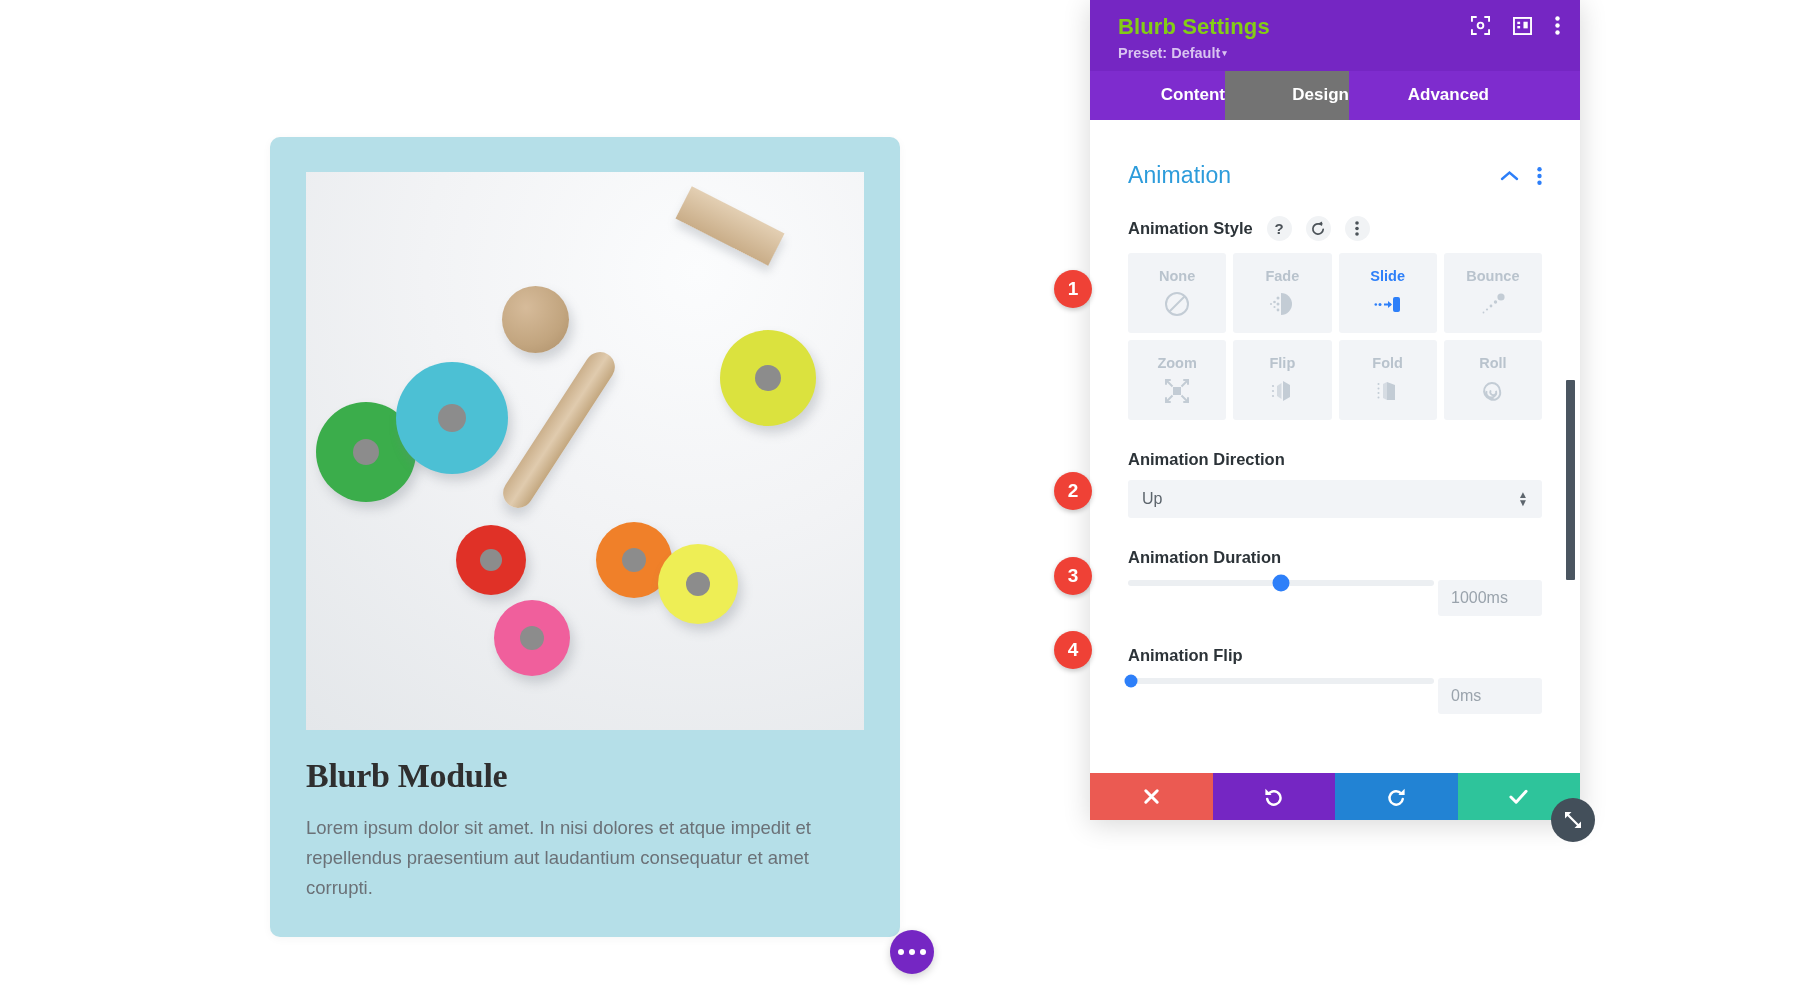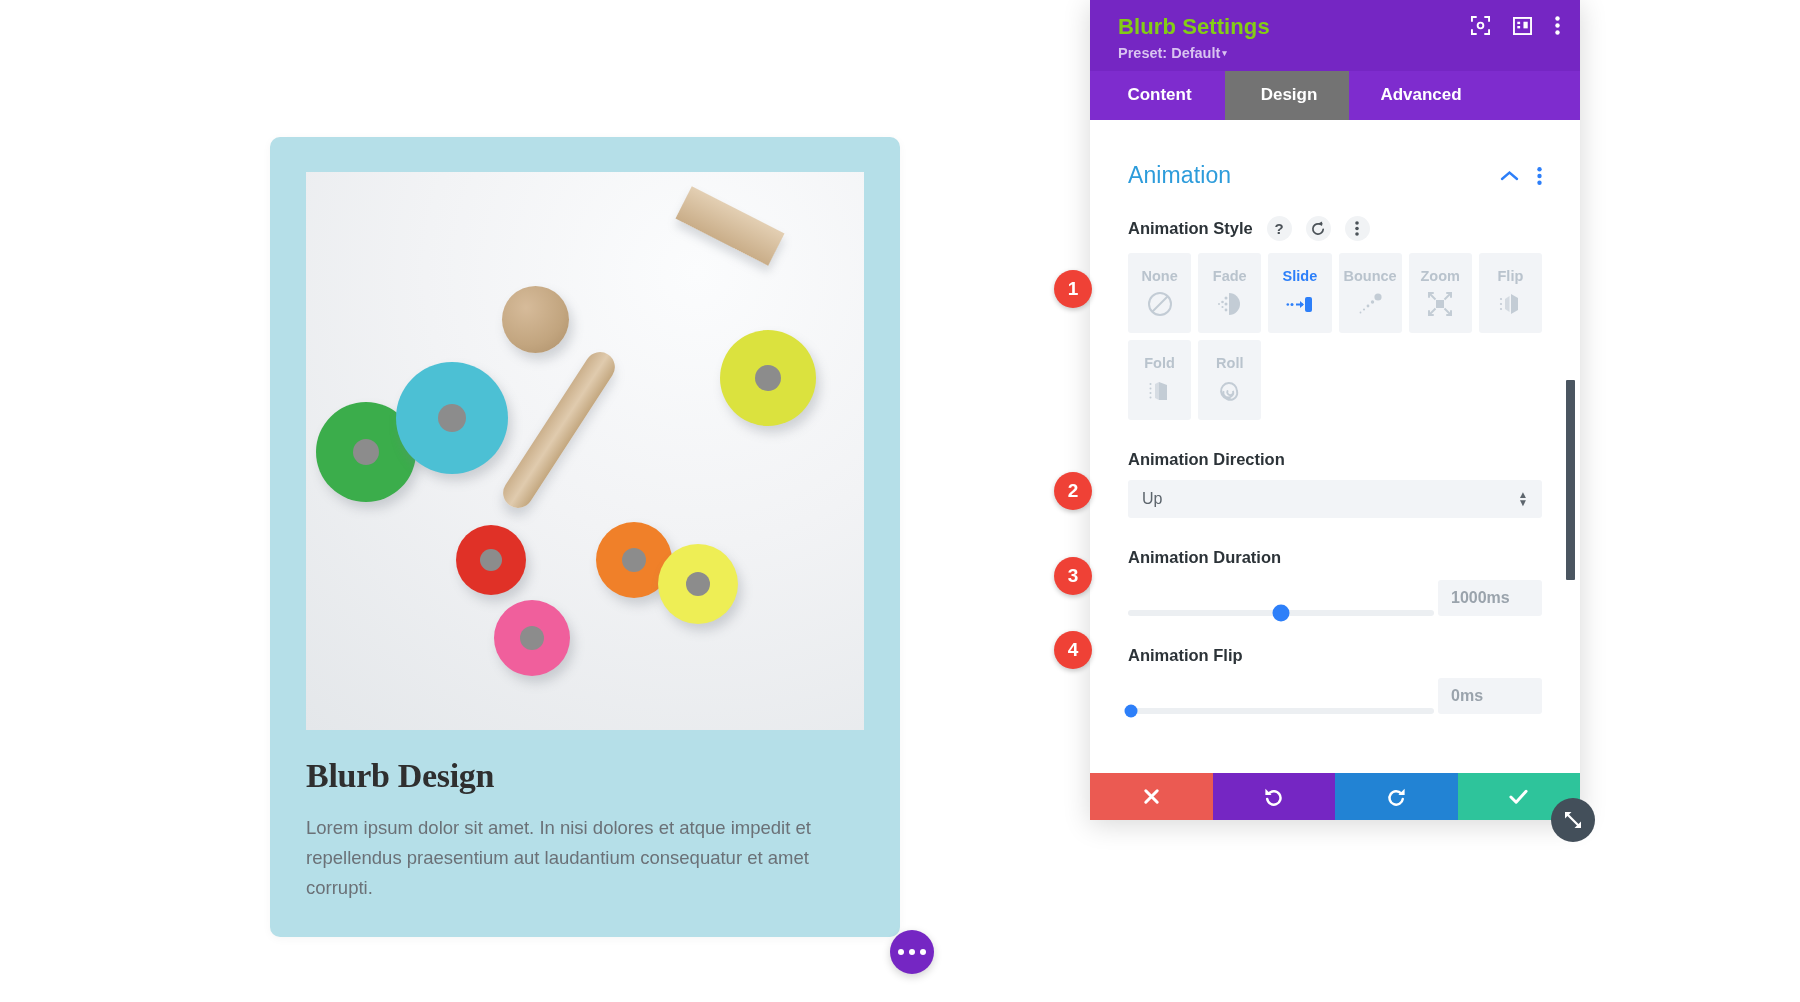--- a/index.html
+++ b/index.html
@@ -110,21 +110,21 @@
     display: flex; align-items: center; gap: 23px;
   }
   .hicon { cursor: pointer; display: block; }
 
   #tabs {
     display: flex; background: #7e2cce; flex: 0 0 auto;
   }
   .tab {
     padding: 14px 0 15px 4px;
     color: #ffffff; font-size: 17px; font-weight: bold;
-    text-align: center; cursor: pointer;
+    text-align: right; cursor: pointer;
     white-space: nowrap;
   }
   .tab.t-content { width: 135px; }
   .tab.t-design  { width: 124px; background: #737373; }
   .tab.t-adv     { width: 140px; }
 
   #panel-body {
     position: relative;
     flex: 1 1 auto;
     background: #ffffff;
@@ -151,21 +151,21 @@
     width: 25px; height: 25px; border-radius: 50%;
     background: #f1f3f5;
     display: flex; align-items: center; justify-content: center;
     color: #4c5359; font-size: 15px; font-weight: bold;
     cursor: pointer;
   }
 
   #style-grid {
     margin-top: 12px;
     display: grid;
-    grid-template-columns: repeat(6, 1fr);
+    grid-template-columns: repeat(4, 1fr);
     gap: 7px;
   }
   .style-cell {
     background: #f2f4f7;
     height: 80px;
     border-radius: 3px;
     display: flex; flex-direction: column;
     align-items: center; justify-content: center;
     gap: 6px;
     cursor: pointer;
@@ -190,21 +190,21 @@
     display: flex; align-items: center;
     cursor: pointer;
   }
   #direction-select .arrows {
     position: absolute; right: 14px; top: 50%; transform: translateY(-50%);
     color: #5d656d; font-size: 10px; line-height: 8px; text-align: center;
   }
 
   .slider-row {
     margin-top: 13px;
-    display: flex; align-items: flex-end; gap: 4px; font-weight: bold;
+    display: flex; align-items: flex-start; gap: 4px;
   }
   .slider-track {
     position: relative;
     flex: 1 1 auto; height: 6px;
     background: #eceff2; border-radius: 3px;
     cursor: pointer;
   }
   .slider-knob {
     position: absolute; top: 50%;
     width: 17px; height: 17px; border-radius: 50%;
@@ -315,21 +315,21 @@
         <div class="disc shadowy" style="left:290px; top:350px; width:76px; height:76px; background:#f08029;">
           <div class="hole" style="width:24px;height:24px;"></div>
         </div>
 
         <div class="disc shadowy" style="left:352px; top:372px; width:80px; height:80px; background:#eeee55;">
           <div class="hole" style="width:24px;height:24px;"></div>
         </div>
       </div>
     </div>
 
-    <div id="blurb-title">Blurb Design</div>
+    <div id="blurb-title">Blurb Module</div>
     <div id="blurb-text">Lorem ipsum dolor sit amet. In nisi dolores et atque impedit et repellendus praesentium aut laudantium consequatur et amet corrupti.</div>
   </div>
 
   <div id="fab">
     <span></span>
     <span></span>
     <span></span>
   </div>
 </div>
 

